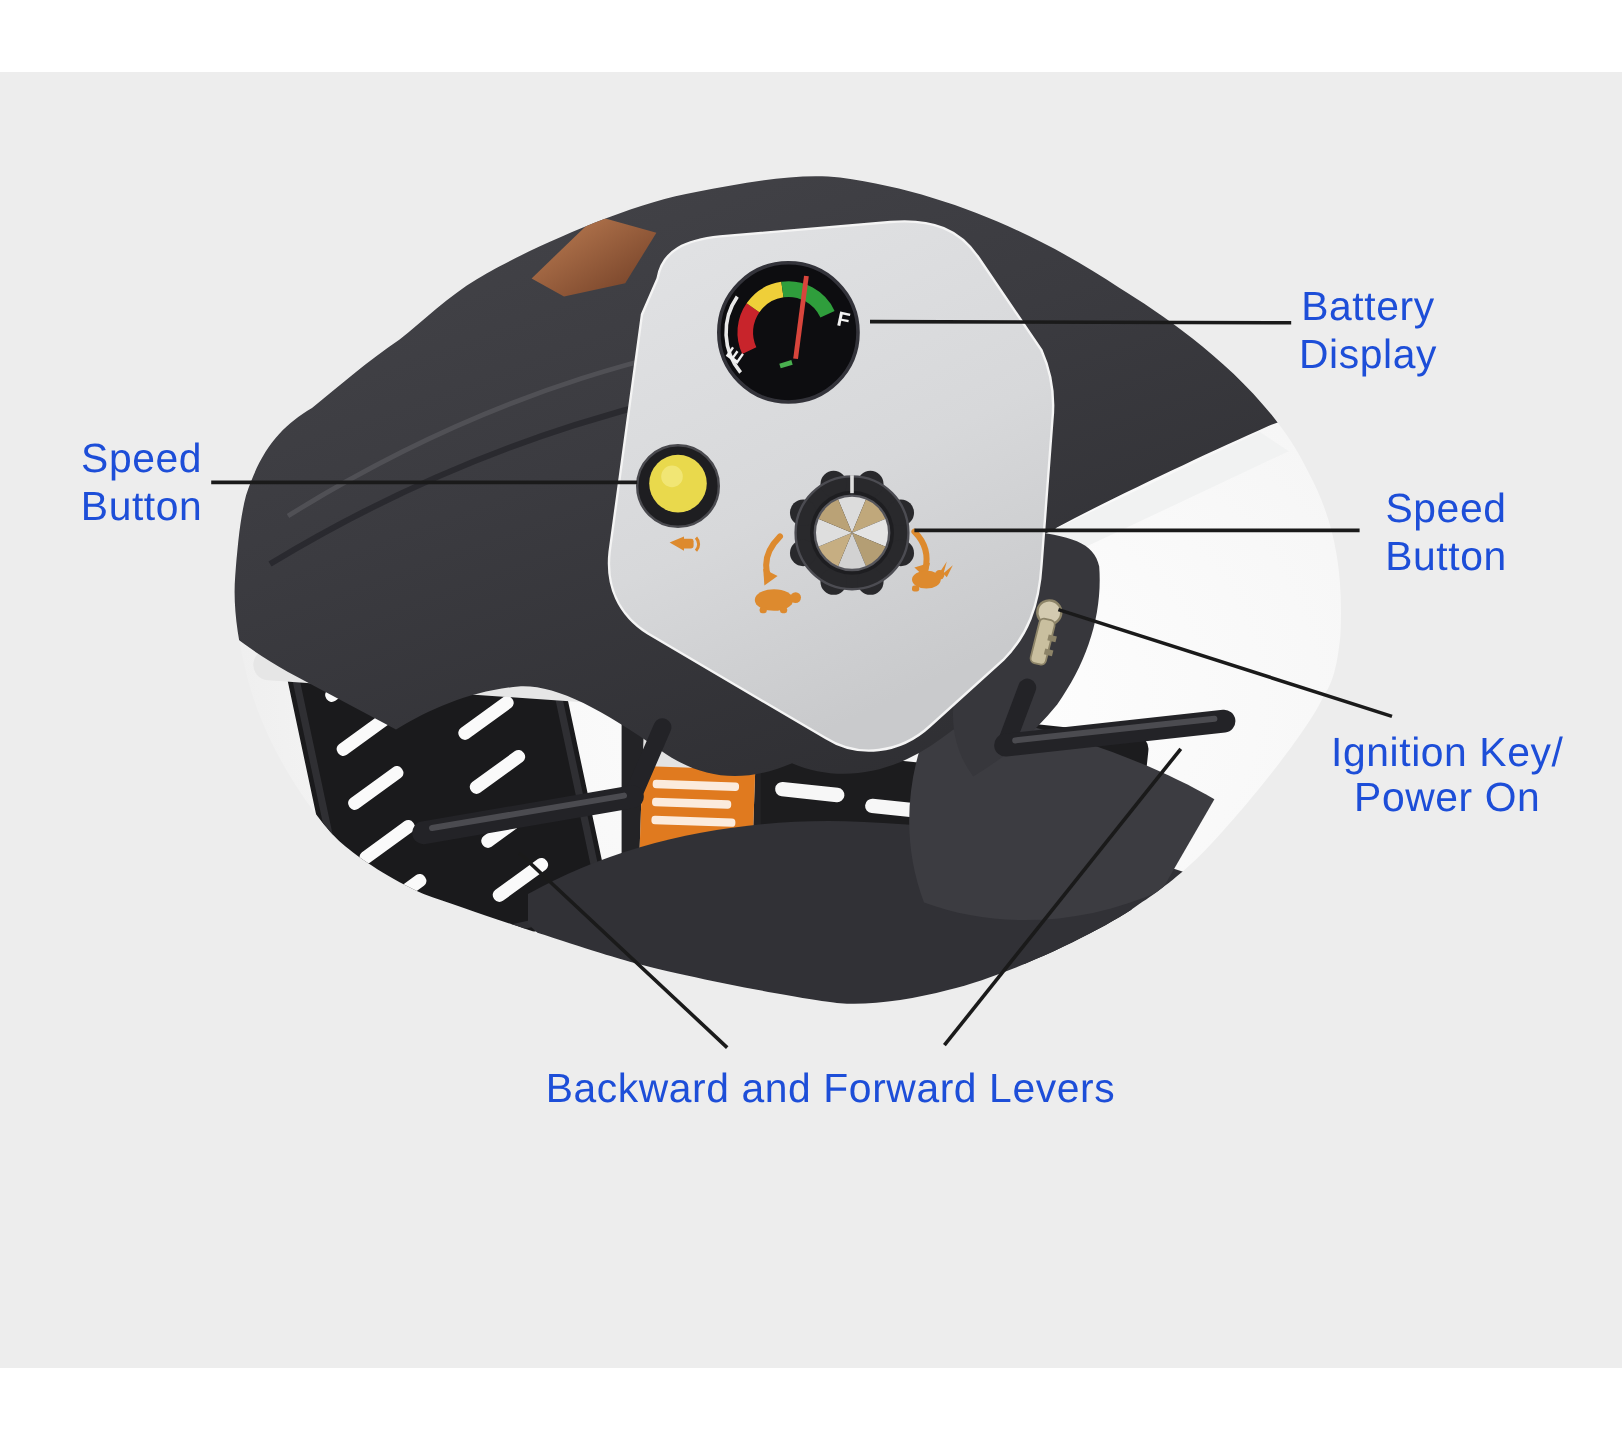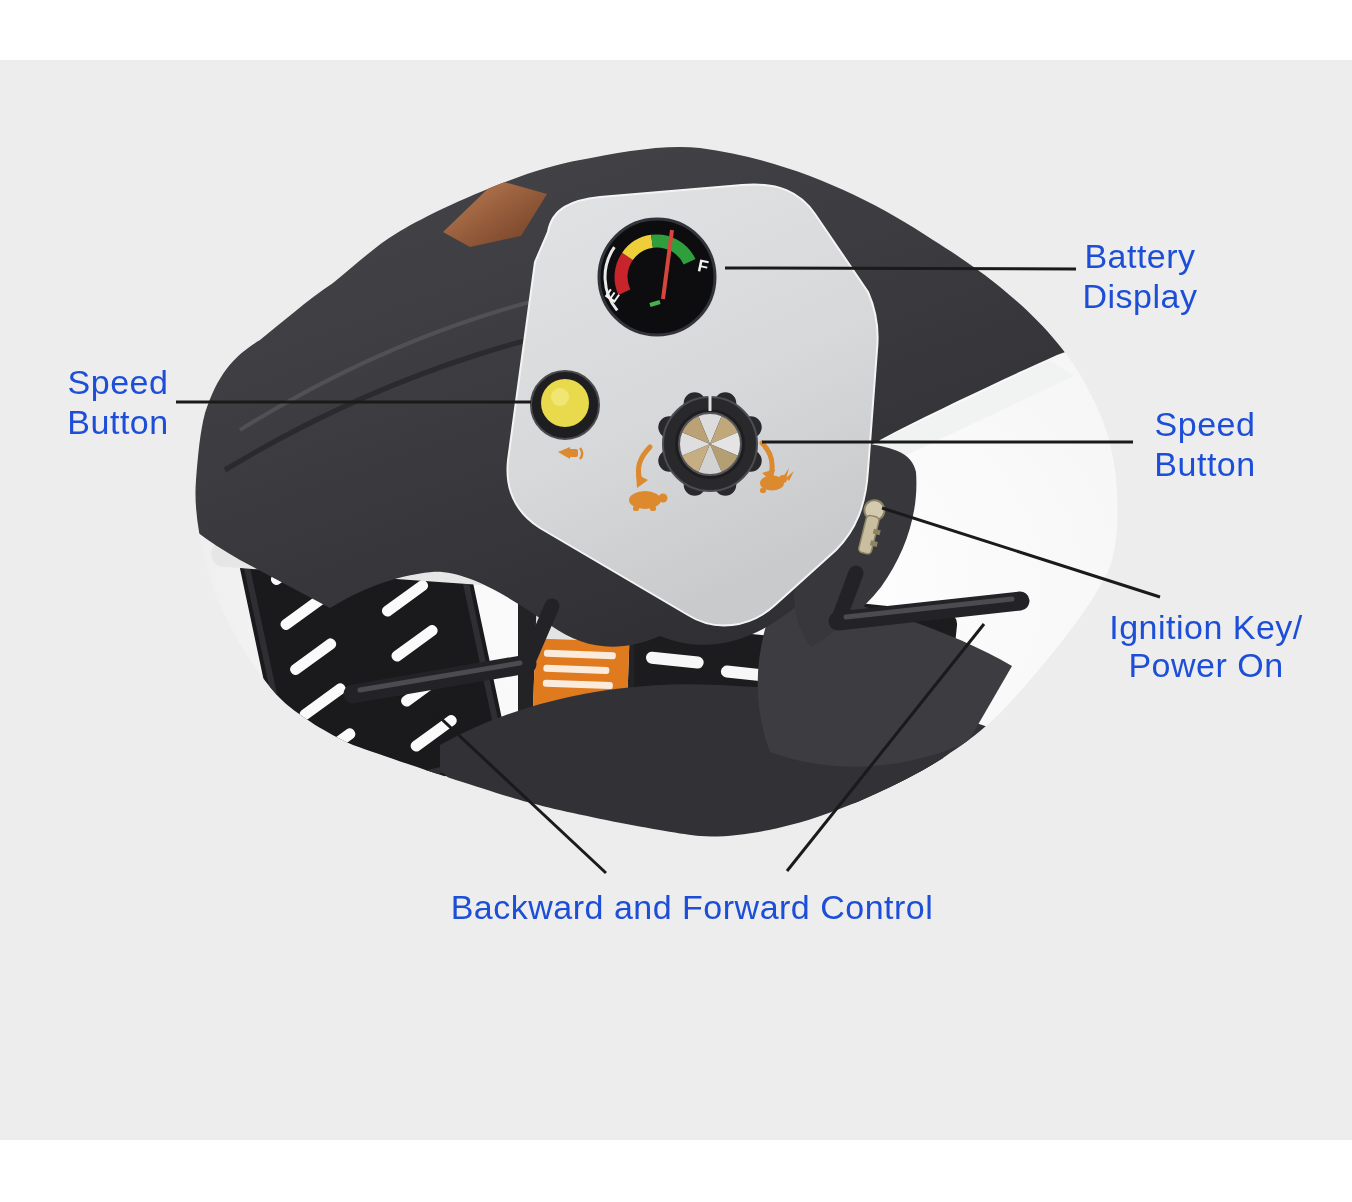--- a/index.html
+++ b/index.html
@@ -267,14 +267,14 @@
   </svg>
 
   <div class="label" style="left:1020px;top:236px;width:240px;">Battery
 Display</div>
   <div class="label" style="left:8px;top:362px;width:220px;">Speed
 Button</div>
   <div class="label" style="left:1085px;top:404px;width:240px;">Speed
 Button</div>
   <div class="label ignition" style="left:1046px;top:608px;width:320px;">Ignition Key/
 Power On</div>
-  <div class="label levers" style="left:342px;top:888px;width:700px;">Backward and Forward Control</div>
+  <div class="label levers" style="left:342px;top:888px;width:700px;">Backward and Forward Levers</div>
 </div>
 
 </body></html>

